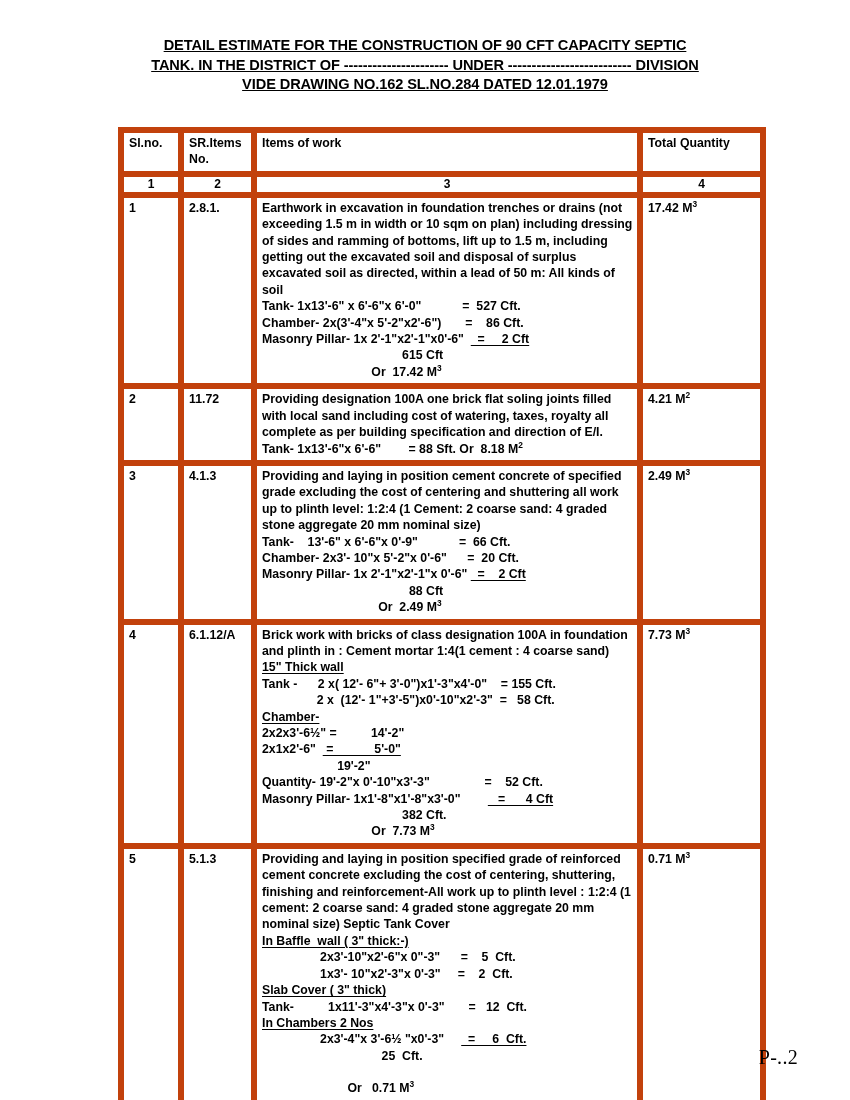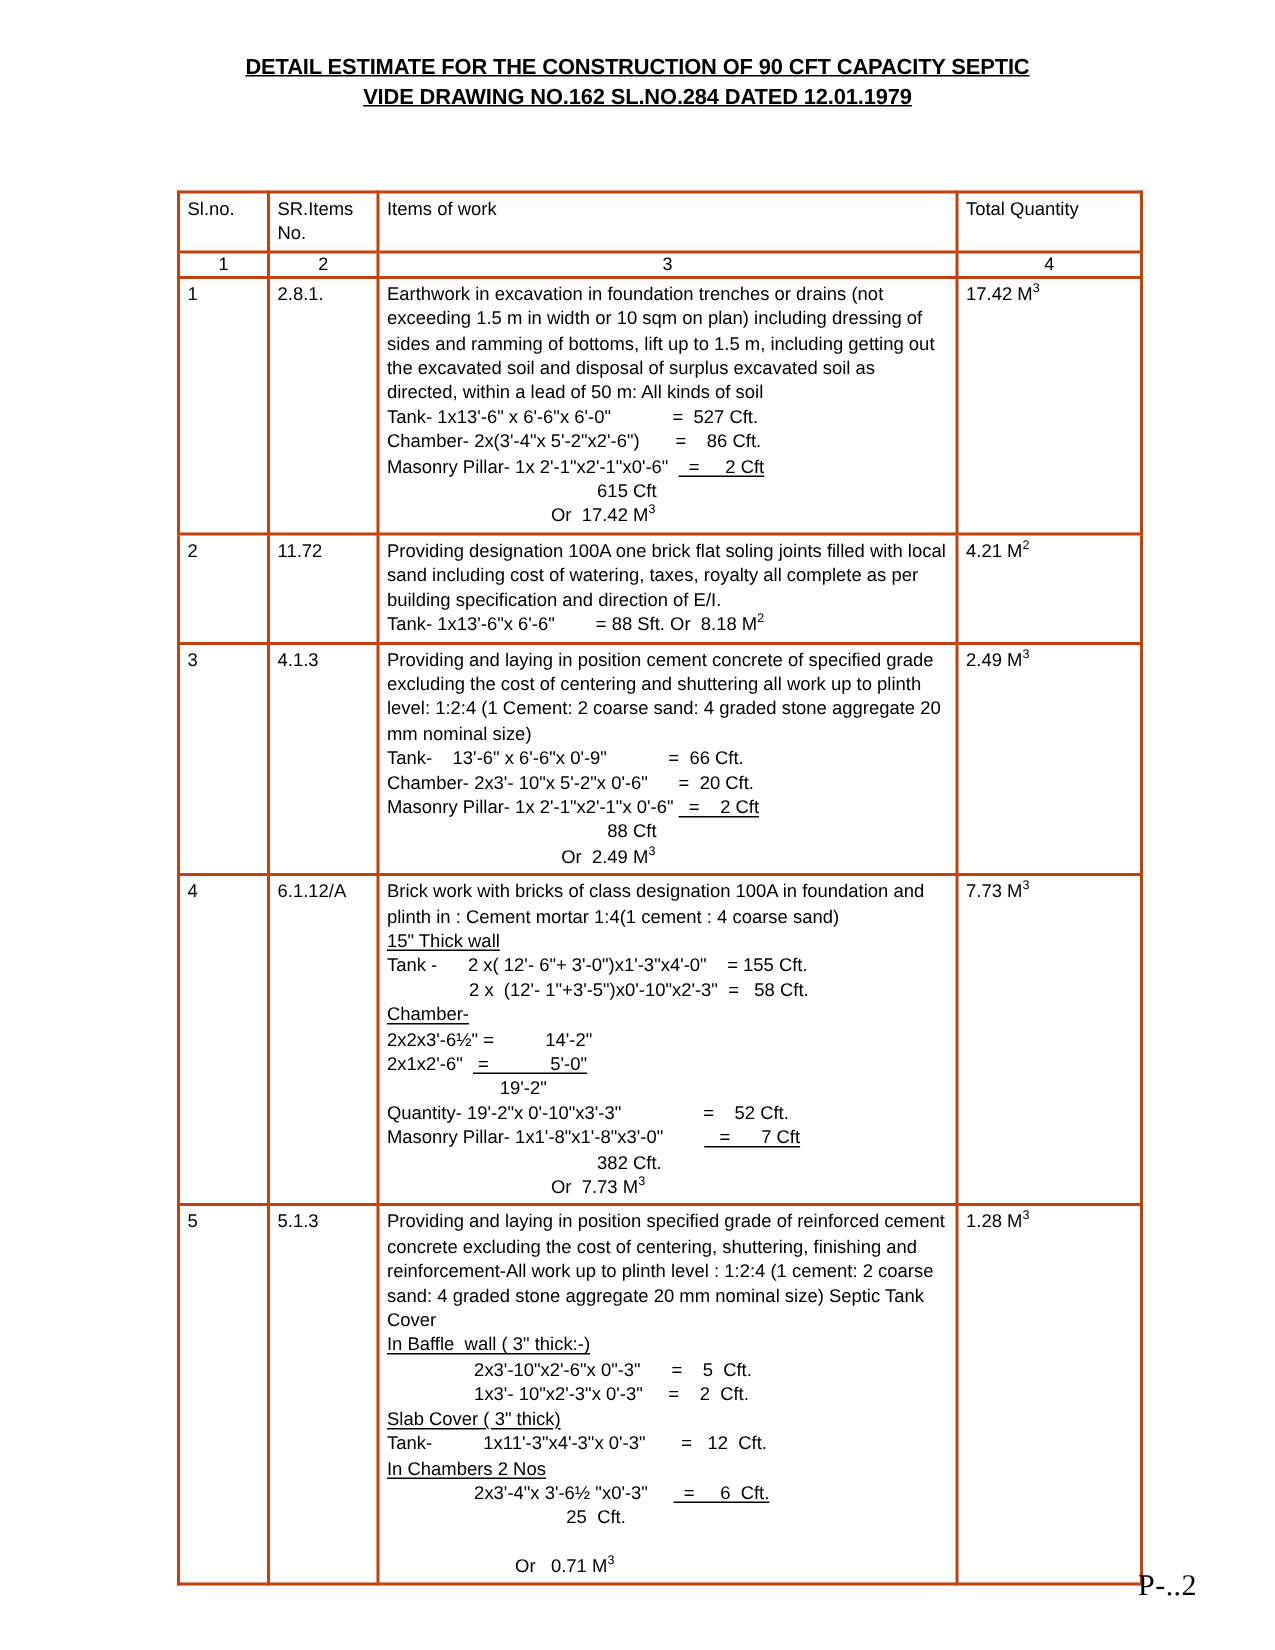--- a/index.html
+++ b/index.html
@@ -48,24 +48,24 @@
     position: absolute;
     left: 118px;
     top: 127px;
     width: 642px;
     border-collapse: collapse;
     table-layout: fixed;
     font-size: 12.3px;
     line-height: 16.4px;
   }
   .est-table td, .est-table th {
-    border: 2px solid #c2410c;
+    border: 6px solid #c2410c;
     vertical-align: top;
     padding: 2px 4px 3px 5px;
-    font-weight: normal;
+    font-weight: bold;
     text-align: left;
   }
   col.c1 { width: 60px; }
   col.c2 { width: 73px; }
   col.c3 { width: 386px; }
   col.c4 { width: 123px; }
 
   .hdr-cell { height: 30px; }
   .numrow td {
     text-align: center;
@@ -99,20 +99,21 @@
     letter-spacing: 0.3px;
   }
 </style>
 </head>
 <body>
 
 <div class="page">
 
   <div class="doc-heading">
     <span class="hline"><span>DETAIL ESTIMATE FOR THE CONSTRUCTION OF  90 CFT CAPACITY SEPTIC</span></span>
+    <span class="hline"><span>TANK. IN THE DISTRICT OF ----------------------  UNDER -------------------------- DIVISION</span></span>
     <span class="hline"><span>VIDE DRAWING NO.162 SL.NO.284 DATED 12.01.1979</span></span>
   </div>
 
   <table class="est-table">
     <colgroup>
       <col class="c1">
         <col class="c2">
         <col class="c3">
         <col class="c4">
     </colgroup>
@@ -176,21 +177,21 @@
         <td class="body-cell">
           <span>Brick work with bricks of class designation 100A in foundation and plinth in : Cement mortar 1:4(1 cement : 4 coarse sand)</span>
           <span class="ln-u"><span>15" Thick wall</span></span>
           <span class="calc">Tank -      2 x( 12'- 6"+ 3'-0")x1'-3"x4'-0"    = 155 Cft.</span>
           <span class="calc">                2 x  (12'- 1"+3'-5")x0'-10"x2'-3"  =   58 Cft.</span>
           <span class="ln-u"><span>Chamber-</span></span>
           <span class="calc">2x2x3'-6½" =          14'-2"</span>
           <span class="calc">2x1x2'-6"  <span class="res-u"> =            5'-0"</span></span>
           <span class="calc">                      19'-2"</span>
           <span class="calc">Quantity- 19'-2"x 0'-10"x3'-3"                =    52 Cft.</span>
-          <span class="calc">Masonry Pillar- 1x1'-8"x1'-8"x3'-0"        <span class="res-u">   =      7 Cft</span></span>
+          <span class="calc">Masonry Pillar- 1x1'-8"x1'-8"x3'-0"        <span class="res-u">   =      4 Cft</span></span>
           <span class="calc">                                         382 Cft.</span>
           <span class="calc">                                Or  7.73 M<sup>3</sup></span>
         </td>
         <td class="qty-cell"><span>7.73 M</span><sup>3</sup></td>
       </tr>
 
       <tr>
         <td class="sl-cell">5</td>
         <td class="sr-cell">5.1.3</td>
         <td class="body-cell">
@@ -199,21 +200,21 @@
           <span class="calc">                 2x3'-10"x2'-6"x 0"-3"      =    5  Cft.</span>
           <span class="calc">                 1x3'- 10"x2'-3"x 0'-3"     =    2  Cft.</span>
           <span class="ln-u"><span>Slab Cover ( 3" thick)</span></span>
           <span class="calc">Tank-          1x11'-3"x4'-3"x 0'-3"       =   12  Cft.</span>
           <span class="ln-u"><span>In Chambers 2 Nos</span></span>
           <span class="calc">                 2x3'-4"x 3'-6½ "x0'-3"     <span class="res-u">  =     6  Cft.</span></span>
           <span class="calc">                                   25  Cft.</span>
           <span class="gap"></span>
           <span class="calc">                         Or   0.71 M<sup>3</sup></span>
         </td>
-        <td class="qty-cell"><span>1.28 M</span><sup>3</sup></td>
+        <td class="qty-cell"><span>0.71 M</span><sup>3</sup></td>
       </tr>
 
     </tbody>
   </table>
 
   <div class="page-footer">P-..2</div>
 
 </div>
 
 </body></html>

